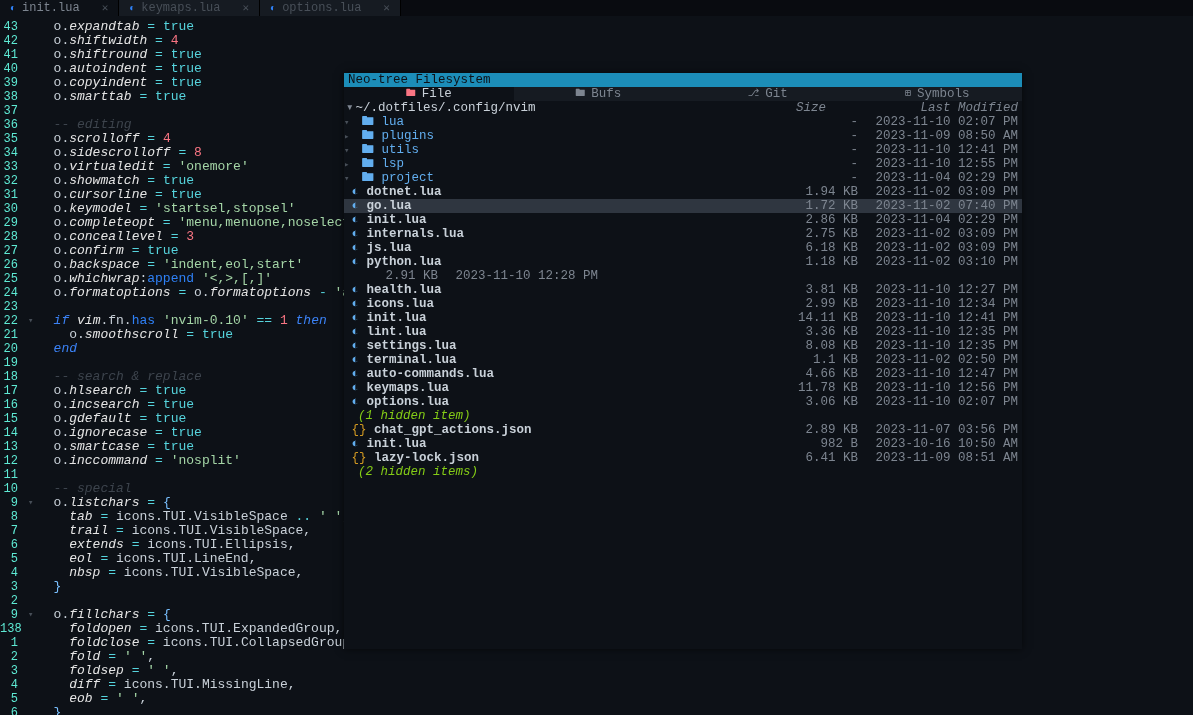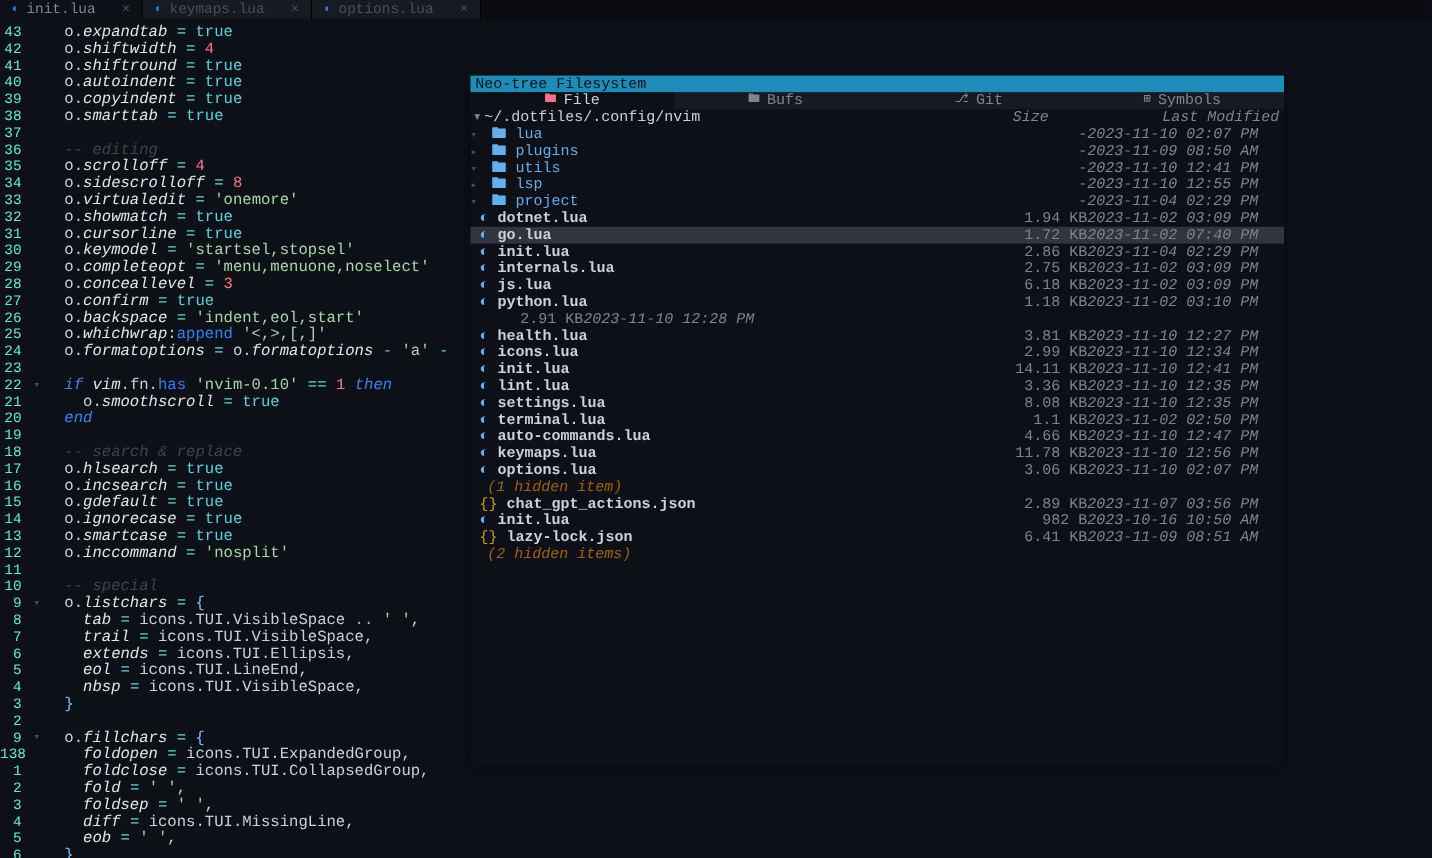--- a/index.html
+++ b/index.html
@@ -57,28 +57,27 @@
   .str { color: #a5d6a7; }
   .op { color: #56d4dd; }
   .fn { color: #2f81f7; }
   .ident { color: #e5e5e5; font-style: italic; }
   .comment { color: #3d444d; font-style: italic; }
   .punct { color: #79c0ff; }
 
   .neotree {
     position: absolute;
     left: 344px;
-    top: 63px;
+    top: 73px;
     width: 678px;
     height: 576px;
     background: #0d1117;
     box-shadow: 0 0 8px rgba(0,0,0,0.6);
     font-size: 12.5px;
     line-height: 14px;
-    margin-left: 48px;
   }
   .nt-title {
     background: #1c8db8;
     color: #0d1117;
     padding: 0 4px;
     height: 14px;
     font-weight: normal;
   }
   .nt-tabs {
     display: flex;
@@ -111,26 +110,26 @@
   .nt-body { }
   .nt-row {
     display: flex;
     height: 14px;
     padding: 0 4px 0 0;
   }
   .nt-row.selected { background: #2f3640; }
   .nt-indent { display: inline-block; }
   .nt-name { flex: 1; overflow: hidden; white-space: nowrap; }
   .nt-size { width: 94px; text-align: right; color: #7d8590; }
-  .nt-date { width: 160px; text-align: left; color: #7d8590; font-style: italic; }
+  .nt-date { width: 160px; text-align: right; color: #7d8590; }
   .nt-folder-icon { color: #62aeef; }
   .nt-folder-name { color: #62aeef; }
   .nt-file-icon { color: #62aeef; }
   .nt-file-name { color: #c9d1d9; font-weight: bold; }
-  .nt-hidden { color: #a16207; font-style: italic; padding-left: 14px; }
+  .nt-hidden { color: #84cc16; font-style: italic; padding-left: 14px; }
   .nt-expander { color: #484f58; font-size: 9px; display: inline-block; width: 10px; }
   .nt-json-icon { color: #d29922; }
 </style>
 </head>
 <body>
 
 <div class="tab-bar" id="tab-bar">
     <div class="tab">
       <span class="tab-icon">◐</span>
       <span>init.lua</span>

